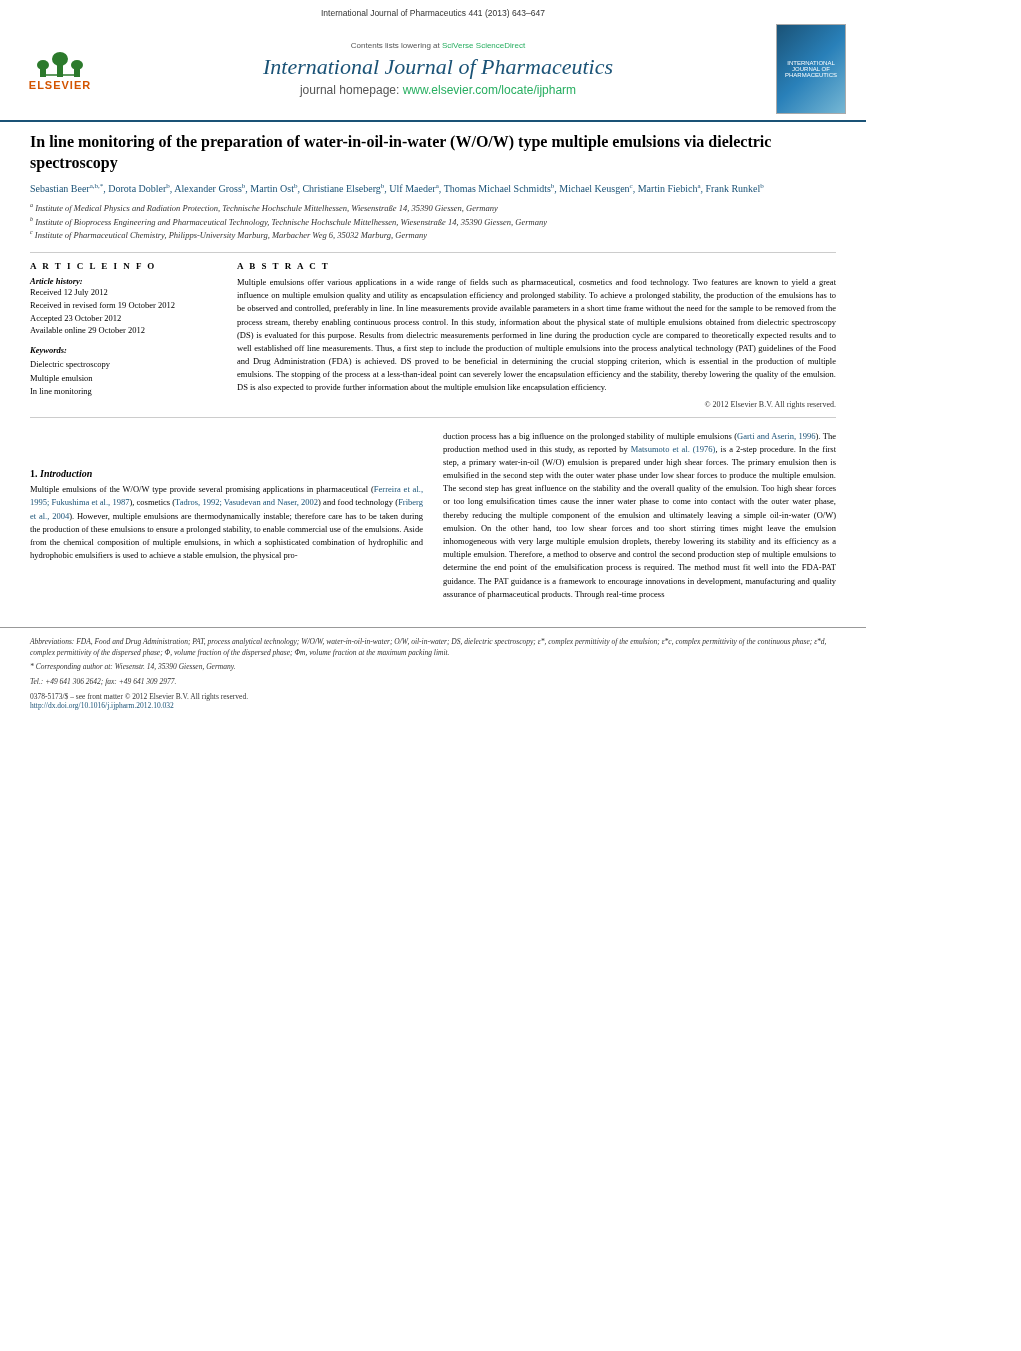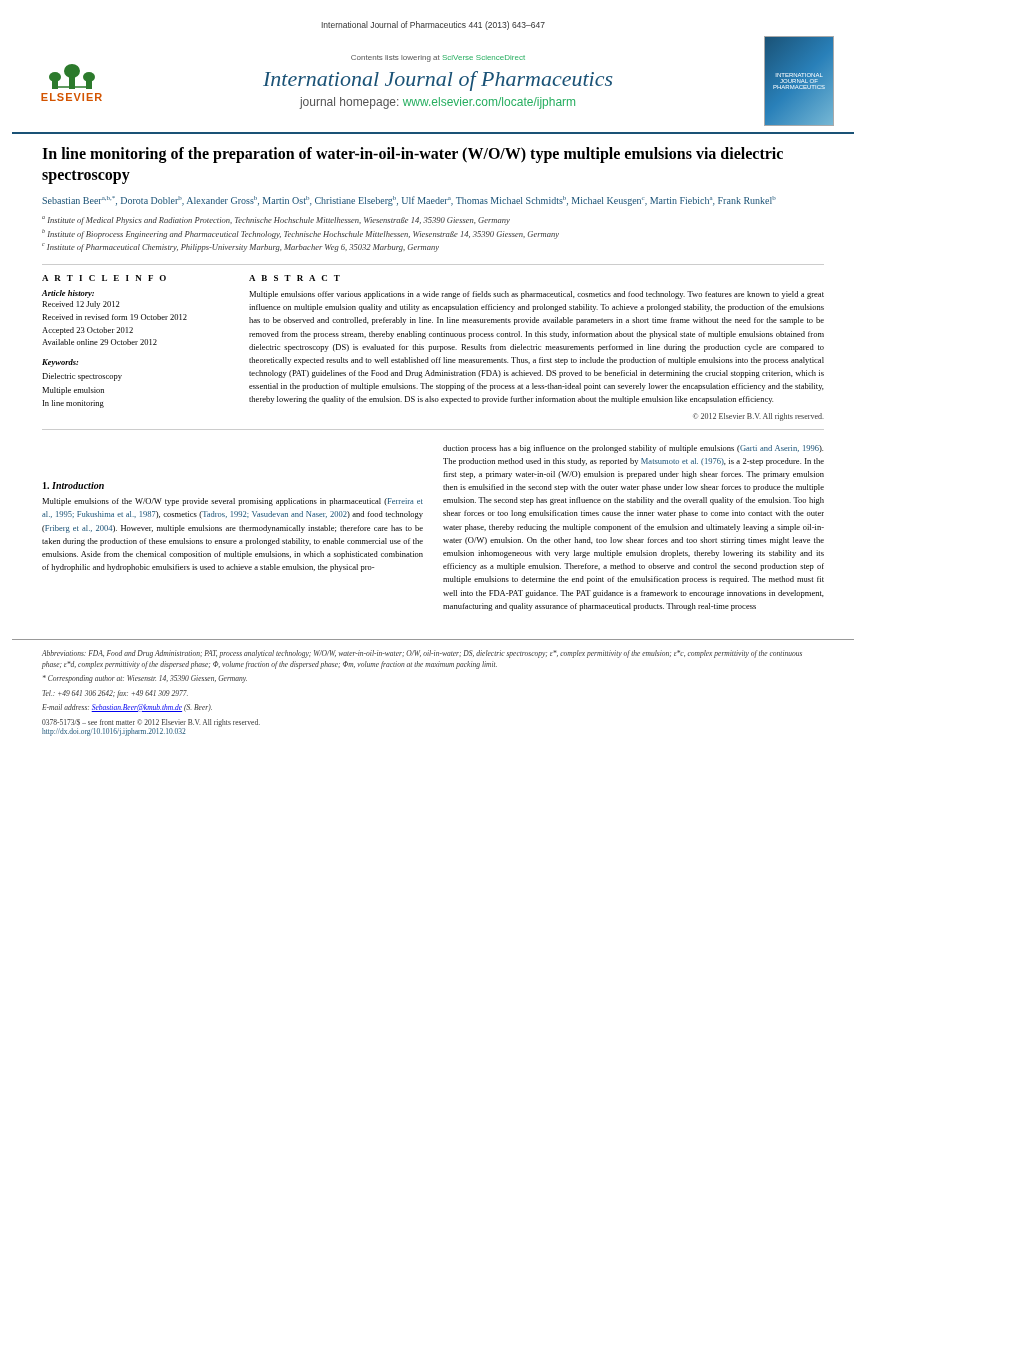--- a/index.html
+++ b/index.html
@@ -7,21 +7,21 @@
       background: #fff;
       font-family: 'Times New Roman', Times, serif;
       font-size: 10px;
       color: #000;
       width: 1021px;
       min-height: 1351px;
     }
     .page {
       width: 866px;
       background: #fff;
-      padding: 12px;
+      padding: 0;
     }
     
     .journal-header {
       background: #fff;
       padding: 8px 20px 0 20px;
       border-bottom: 2px solid #1a5276;
     }
     .header-top-bar {
       text-align: center;
       font-size: 8.5px;
@@ -394,24 +394,19 @@
       <span>Abbreviations:</span>
       <span>FDA, Food and Drug Administration; PAT, process analytical technology; W/O/W, water-in-oil-in-water; O/W, oil-in-water; DS, dielectric spectroscopy; ε*, complex permittivity of the emulsion; ε*c, complex permittivity of the continuous phase; ε*d, complex permittivity of the dispersed phase; Φ, volume fraction of the dispersed phase; Φm, volume fraction at the maximum packing limit.</span>
     </div>
     <div class="footnote-text">
       <span>* Corresponding author at:</span>
       <span>Wiesenstr. 14, 35390 Giessen, Germany.</span>
     </div>
     <div class="footnote-text">
       <span>Tel.: +49 641 306 2642; fax: +49 641 309 2977.</span>
     </div>
-    <div class="footnote-text">
-      <span>E-mail address:</span>
-      <a href="#">Sebastian.Beer@kmub.thm.de</a>
-      <span> (S. Beer).</span>
-    </div>
     <div class="footer-bottom">
       <div>0378-5173/$ – see front matter © 2012 Elsevier B.V. All rights reserved.</div>
       <a href="#" class="footer-doi">http://dx.doi.org/10.1016/j.ijpharm.2012.10.032</a>
     </div>
   </div>
 
 </div>
 
 </body></html>

